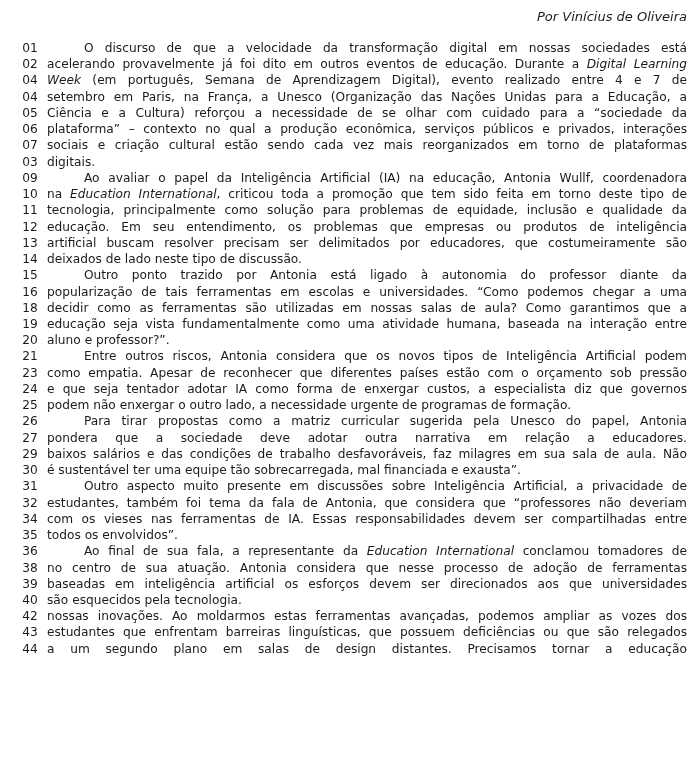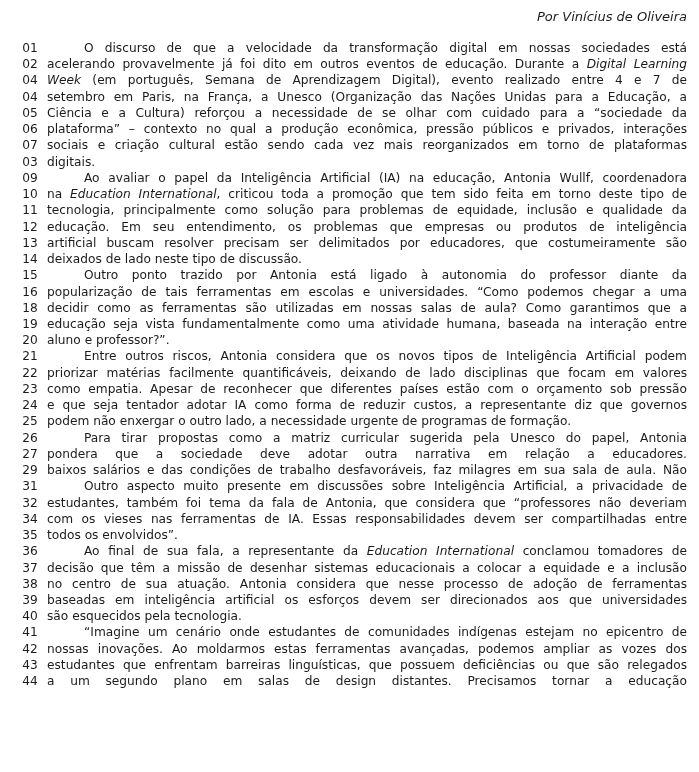--- a/index.html
+++ b/index.html
@@ -80,21 +80,21 @@
     <div class="row">
       <span class="num">04</span>
       <p class="txt j"><span>setembro em Paris, na França, a Unesco (Organização das Nações Unidas para a Educação, a</span></p>
     </div>
     <div class="row">
       <span class="num">05</span>
       <p class="txt j"><span>Ciência e a Cultura) reforçou a necessidade de se olhar com cuidado para a “sociedade da</span></p>
     </div>
     <div class="row">
       <span class="num">06</span>
-      <p class="txt j"><span>plataforma” – contexto no qual a produção econômica, pressão públicos e privados, interações</span></p>
+      <p class="txt j"><span>plataforma” – contexto no qual a produção econômica, serviços públicos e privados, interações</span></p>
     </div>
     <div class="row">
       <span class="num">07</span>
       <p class="txt j"><span>sociais e criação cultural estão sendo cada vez mais reorganizados em torno de plataformas</span></p>
     </div>
     <div class="row">
       <span class="num">03</span>
       <p class="txt"><span>digitais.</span></p>
     </div>
     <div class="row">
@@ -139,86 +139,78 @@
     </div>
     <div class="row">
       <span class="num">20</span>
       <p class="txt"><span>aluno e professor?”.</span></p>
     </div>
     <div class="row">
       <span class="num">21</span>
       <p class="txt j ind"><span>Entre outros riscos, Antonia considera que os novos tipos de Inteligência Artificial podem</span></p>
     </div>
     <div class="row">
-      <span class="num">22</span>
-      <p class="txt j"><span>priorizar matérias facilmente quantificáveis, deixando de lado disciplinas que focam em valores</span></p>
-    </div>
-    <div class="row">
       <span class="num">23</span>
       <p class="txt j"><span>como empatia. Apesar de reconhecer que diferentes países estão com o orçamento sob pressão</span></p>
     </div>
     <div class="row">
       <span class="num">24</span>
-      <p class="txt j"><span>e que seja tentador adotar IA como forma de reduzir custos, a representante diz que governos</span></p>
+      <p class="txt j"><span>e que seja tentador adotar IA como forma de enxergar custos, a especialista diz que governos</span></p>
     </div>
     <div class="row">
       <span class="num">25</span>
       <p class="txt"><span>podem não enxergar o outro lado, a necessidade urgente de programas de formação.</span></p>
     </div>
     <div class="row">
       <span class="num">26</span>
       <p class="txt j ind"><span>Para tirar propostas como a matriz curricular sugerida pela Unesco do papel, Antonia</span></p>
     </div>
     <div class="row">
       <span class="num">27</span>
       <p class="txt j"><span>pondera que a sociedade deve adotar outra narrativa em relação a educadores.</span></p>
     </div>
     <div class="row">
       <span class="num">29</span>
       <p class="txt j"><span>baixos salários e das condições de trabalho desfavoráveis, faz milagres em sua sala de aula. Não</span></p>
     </div>
     <div class="row">
+      <span class="num">30</span>
+      <p class="txt"><span>é sustentável ter uma equipe tão sobrecarregada, mal financiada e exausta”.</span></p>
+    </div>
+    <div class="row">
       <span class="num">31</span>
       <p class="txt j ind"><span>Outro aspecto muito presente em discussões sobre Inteligência Artificial, a privacidade de</span></p>
     </div>
     <div class="row">
       <span class="num">32</span>
       <p class="txt j"><span>estudantes, também foi tema da fala de Antonia, que considera que “professores não deveriam</span></p>
     </div>
     <div class="row">
       <span class="num">34</span>
       <p class="txt j"><span>com os vieses nas ferramentas de IA. Essas responsabilidades devem ser compartilhadas entre</span></p>
     </div>
     <div class="row">
       <span class="num">35</span>
       <p class="txt"><span>todos os envolvidos”.</span></p>
     </div>
     <div class="row">
       <span class="num">36</span>
       <p class="txt j ind"><span>Ao final de sua fala, a representante da </span><span class="it">Education International</span><span> conclamou tomadores de</span></p>
     </div>
     <div class="row">
-      <span class="num">37</span>
-      <p class="txt j"><span>decisão que têm a missão de desenhar sistemas educacionais a colocar a equidade e a inclusão</span></p>
-    </div>
-    <div class="row">
       <span class="num">38</span>
       <p class="txt j"><span>no centro de sua atuação. Antonia considera que nesse processo de adoção de ferramentas</span></p>
     </div>
     <div class="row">
       <span class="num">39</span>
       <p class="txt j"><span>baseadas em inteligência artificial os esforços devem ser direcionados aos que universidades</span></p>
     </div>
     <div class="row">
       <span class="num">40</span>
       <p class="txt"><span>são esquecidos pela tecnologia.</span></p>
-    </div>
-    <div class="row">
-      <span class="num">41</span>
-      <p class="txt j ind"><span>“Imagine um cenário onde estudantes de comunidades indígenas estejam no epicentro de</span></p>
     </div>
     <div class="row">
       <span class="num">42</span>
       <p class="txt j"><span>nossas inovações. Ao moldarmos estas ferramentas avançadas, podemos ampliar as vozes dos</span></p>
     </div>
     <div class="row">
       <span class="num">43</span>
       <p class="txt j"><span>estudantes que enfrentam barreiras linguísticas, que possuem deficiências ou que são relegados</span></p>
     </div>
     <div class="row">

